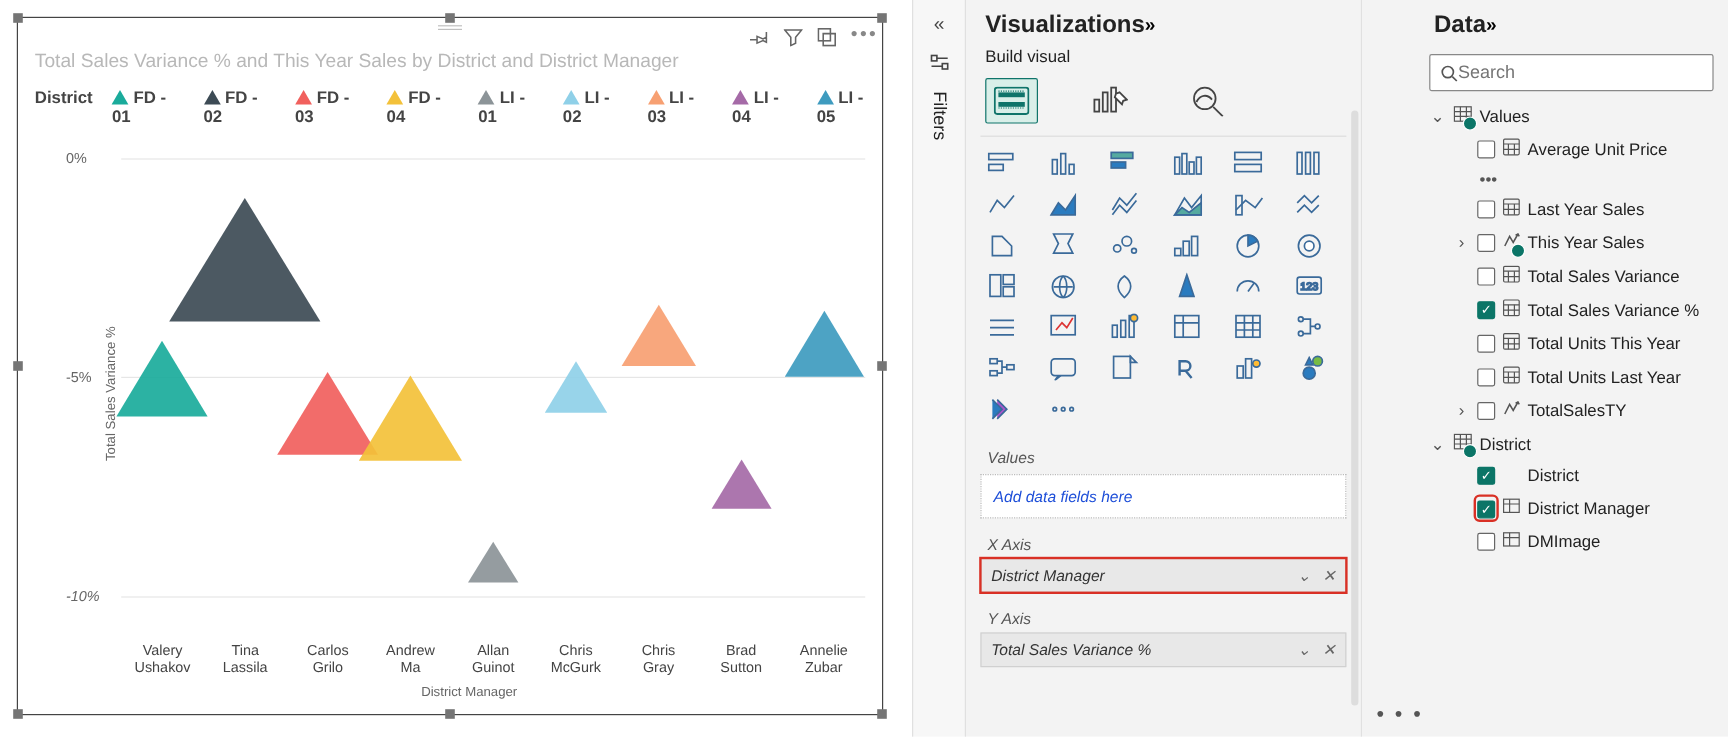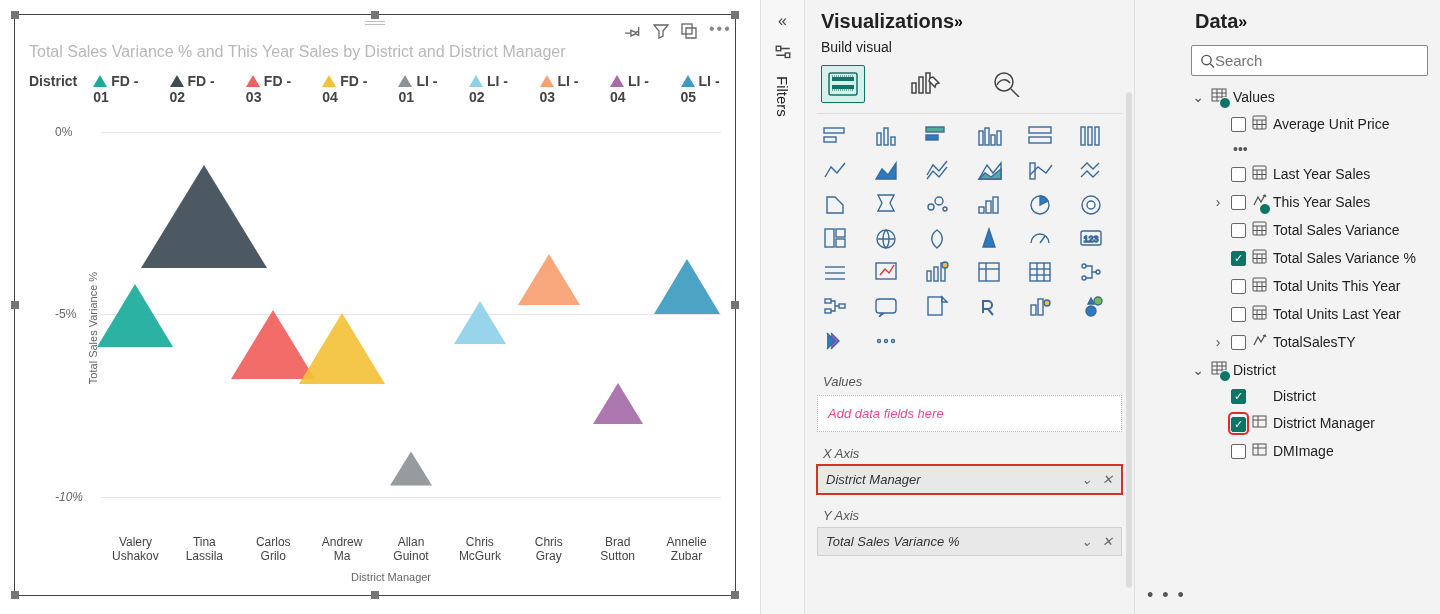--- a/index.html
+++ b/index.html
@@ -43,21 +43,21 @@
 .mode-item{width:44px;height:38px;display:flex;align-items:center;justify-content:center;border-radius:2px;}
 .mode-item.active{background:#d9efe9;border:1px solid #0f746a;}
 
 .divider{height:1px;background:#ddd;margin:2px 12px;}
 .vis-gallery{display:grid;grid-template-columns:repeat(6,1fr);gap:10px 10px;padding:8px 16px;}
 .vis-gallery .g{width:28px;height:24px;display:flex;align-items:center;justify-content:center;}
 .vis-gallery svg{width:26px;height:22px;}
 
 .well{margin:10px 12px 0 12px;font-style:italic;}
 .well-label{font-size:13px;color:#555;padding:4px 6px;}
-.well-box{background:#fff;border:1px dotted #bbb;padding:10px 10px;font-size:13px;color:#ec4899;margin-top:2px;}
+.well-box{background:#fff;border:1px dotted #bbb;padding:10px 10px;font-size:13px;color:#1d4ed8;margin-top:2px;}
 .well-chip{background:#e8e8e8;border:1px solid #d0d0d0;padding:6px 8px;font-size:13px;color:#333;display:flex;align-items:center;justify-content:space-between;}
 .well-chip .right{display:flex;gap:10px;color:#666;}
 .well-red{outline:2px solid #d93025;outline-offset:-1px;}
 
 .search-box{margin:6px 12px;border:1px solid #888;background:#fff;display:flex;align-items:center;padding:6px 8px;gap:0;border-radius:2px;}
 .search-box input{border:none;outline:none;font-size:15px;width:100%;color:#444;}
 
 .tree{padding:4px 8px 4px 10px;font-size:14px;color:#222;display:flex;flex-direction:column;gap:6px;}
 .node{display:flex;align-items:center;gap:6px;padding:2px 2px;}
 .indent1{padding-left:22px;}

